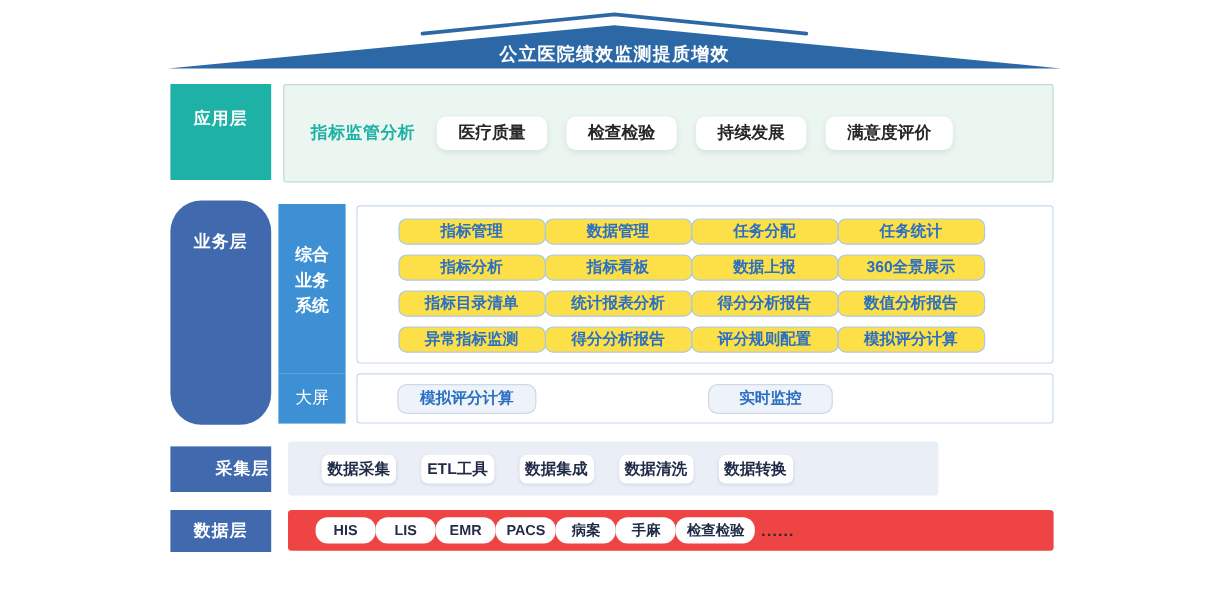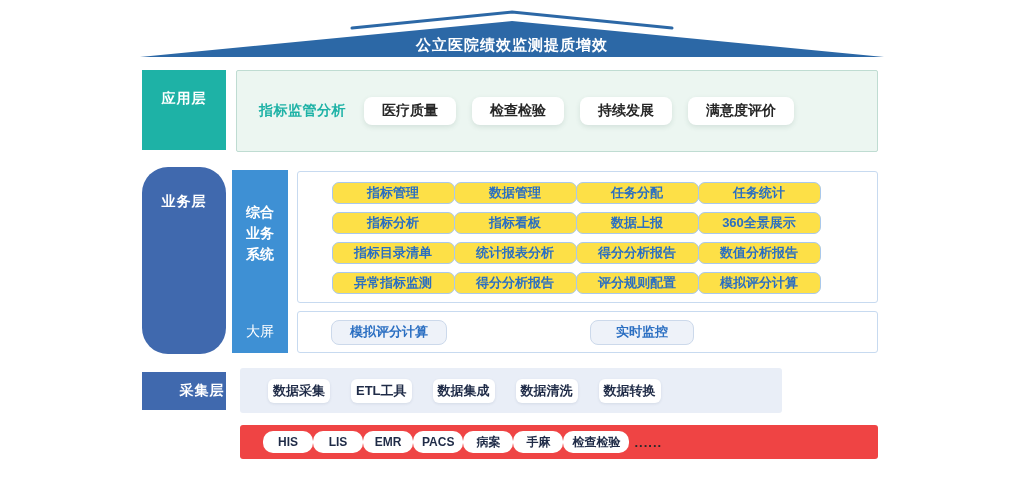--- a/index.html
+++ b/index.html
@@ -143,20 +143,23 @@
     <span>采集层</span>
   </div>
   <div class="abs col-panel">
     <span class="col-pill">数据采集</span>
     <span class="col-pill">ETL工具</span>
     <span class="col-pill">数据集成</span>
     <span class="col-pill">数据清洗</span>
     <span class="col-pill">数据转换</span>
   </div>
 
+  <div class="abs layer-label lab-dat">
+    <span>数据层</span>
+  </div>
   <div class="abs data-panel">
     <span class="data-pill">HIS</span>
     <span class="data-pill">LIS</span>
     <span class="data-pill">EMR</span>
     <span class="data-pill">PACS</span>
     <span class="data-pill">病案</span>
     <span class="data-pill">手麻</span>
     <span class="data-pill">检查检验</span>
     <span class="data-more">......</span>
   </div>

